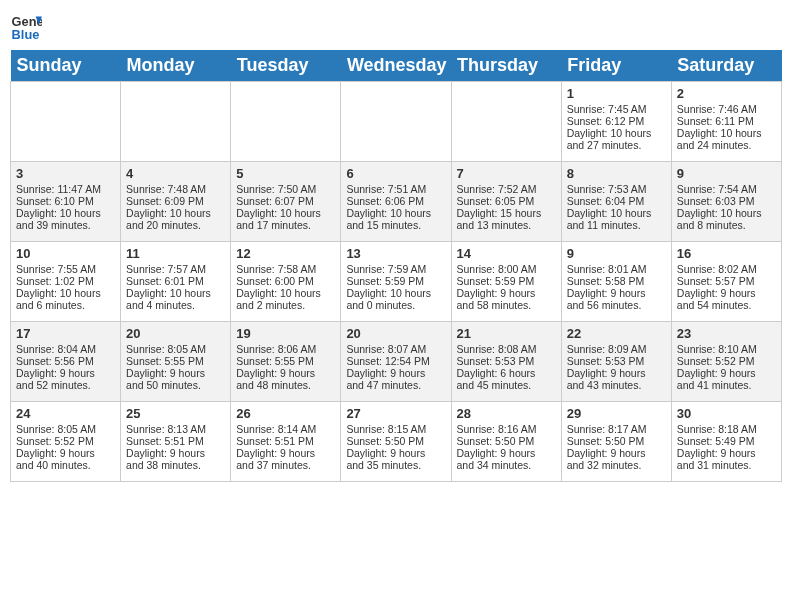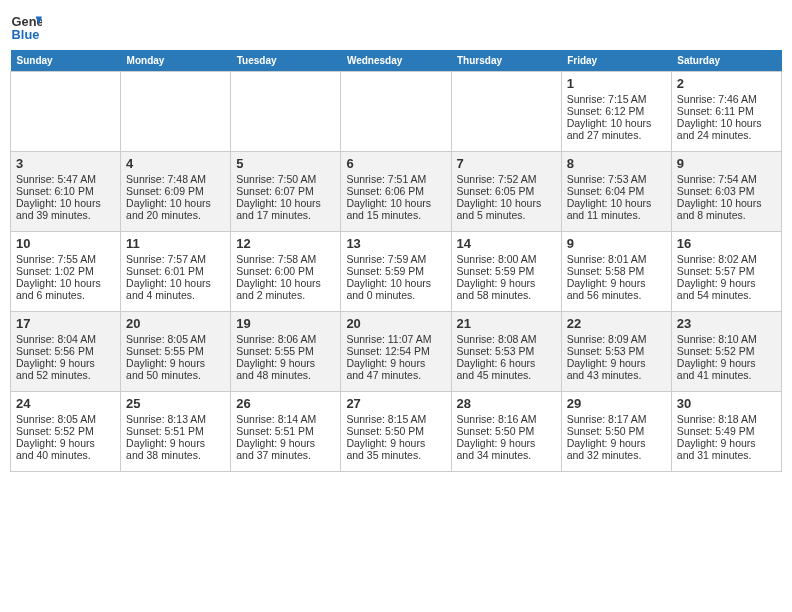--- a/index.html
+++ b/index.html
@@ -49,21 +49,21 @@
     table {
       width: 100%;
       border-collapse: collapse;
       table-layout: fixed;
     }
     th {
       background-color: #2a7aba;
       color: white;
       text-align: left;
       padding: 5px 6px;
-      font-size: 10px;
+      font-size: 18px;
       font-weight: bold;
     }
     td {
       border: 1px solid #ccc;
       vertical-align: top;
       padding: 4px 5px;
       font-size: 10.5px;
       color: #333;
       min-height: 80px;
       height: 80px;
@@ -122,35 +122,35 @@
   </thead>
   <tbody id="calendar-body">
   <tr>
         <td class="empty"></td>
         <td class="empty"></td>
         <td class="empty"></td>
         <td class="empty"></td>
         <td class="empty"></td>
         <td>
           <span class="day-num">1</span>
-          <div>Sunrise: 7:15 AM</div>
+          <div>Sunrise: 7:45 AM</div>
           <div>Sunset: 6:12 PM</div>
           <div>Daylight: 10 hours and 27 minutes.</div>
         </td>
         <td>
           <span class="day-num">2</span>
           <div>Sunrise: 7:46 AM</div>
           <div>Sunset: 6:11 PM</div>
           <div>Daylight: 10 hours and 24 minutes.</div>
         </td>
       </tr>
       <tr>
         <td>
           <span class="day-num">3</span>
-          <div>Sunrise: 5:47 AM</div>
+          <div>Sunrise: 11:47 AM</div>
           <div>Sunset: 6:10 PM</div>
           <div>Daylight: 10 hours and 39 minutes.</div>
         </td>
         <td>
           <span class="day-num">4</span>
           <div>Sunrise: 7:48 AM</div>
           <div>Sunset: 6:09 PM</div>
           <div>Daylight: 10 hours and 20 minutes.</div>
         </td>
         <td>
@@ -162,21 +162,21 @@
         <td>
           <span class="day-num">6</span>
           <div>Sunrise: 7:51 AM</div>
           <div>Sunset: 6:06 PM</div>
           <div>Daylight: 10 hours and 15 minutes.</div>
         </td>
         <td>
           <span class="day-num">7</span>
           <div>Sunrise: 7:52 AM</div>
           <div>Sunset: 6:05 PM</div>
-          <div>Daylight: 10 hours and 5 minutes.</div>
+          <div>Daylight: 15 hours and 13 minutes.</div>
         </td>
         <td>
           <span class="day-num">8</span>
           <div>Sunrise: 7:53 AM</div>
           <div>Sunset: 6:04 PM</div>
           <div>Daylight: 10 hours and 11 minutes.</div>
         </td>
         <td>
           <span class="day-num">9</span>
           <div>Sunrise: 7:54 AM</div>
@@ -242,21 +242,21 @@
           <div>Daylight: 9 hours and 50 minutes.</div>
         </td>
         <td>
           <span class="day-num">19</span>
           <div>Sunrise: 8:06 AM</div>
           <div>Sunset: 5:55 PM</div>
           <div>Daylight: 9 hours and 48 minutes.</div>
         </td>
         <td>
           <span class="day-num">20</span>
-          <div>Sunrise: 11:07 AM</div>
+          <div>Sunrise: 8:07 AM</div>
           <div>Sunset: 12:54 PM</div>
           <div>Daylight: 9 hours and 47 minutes.</div>
         </td>
         <td>
           <span class="day-num">21</span>
           <div>Sunrise: 8:08 AM</div>
           <div>Sunset: 5:53 PM</div>
           <div>Daylight: 6 hours and 45 minutes.</div>
         </td>
         <td>

